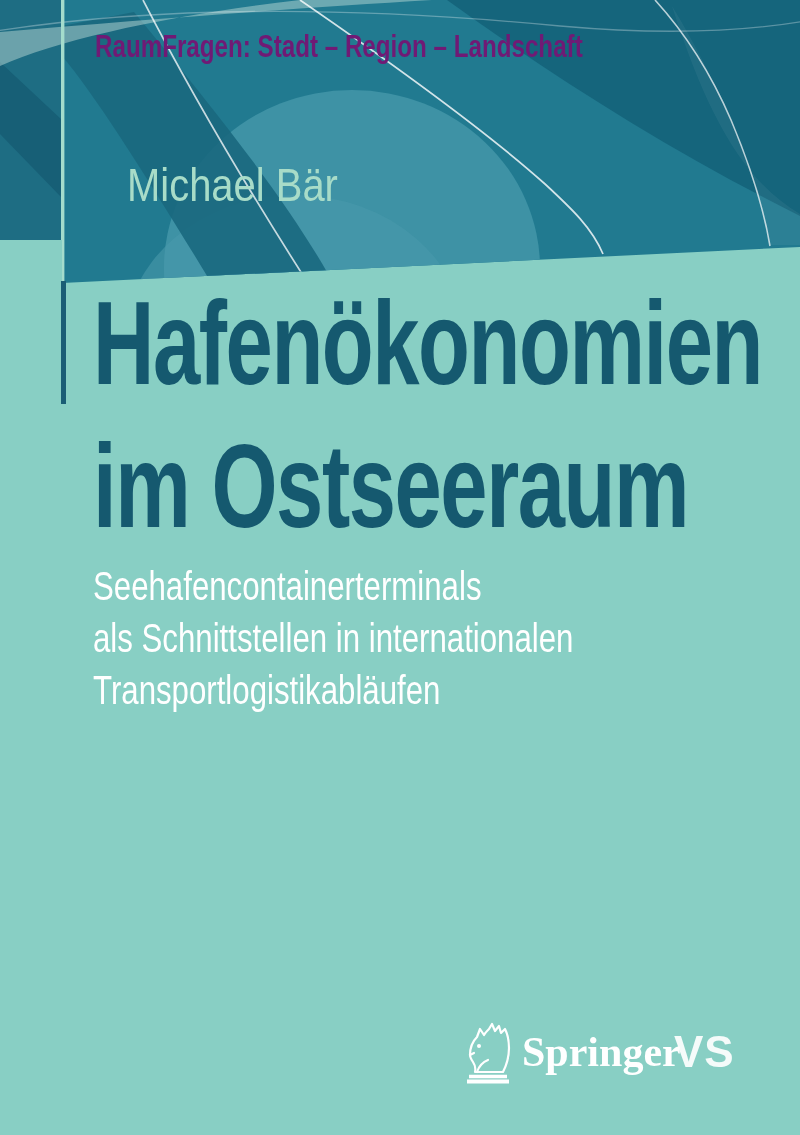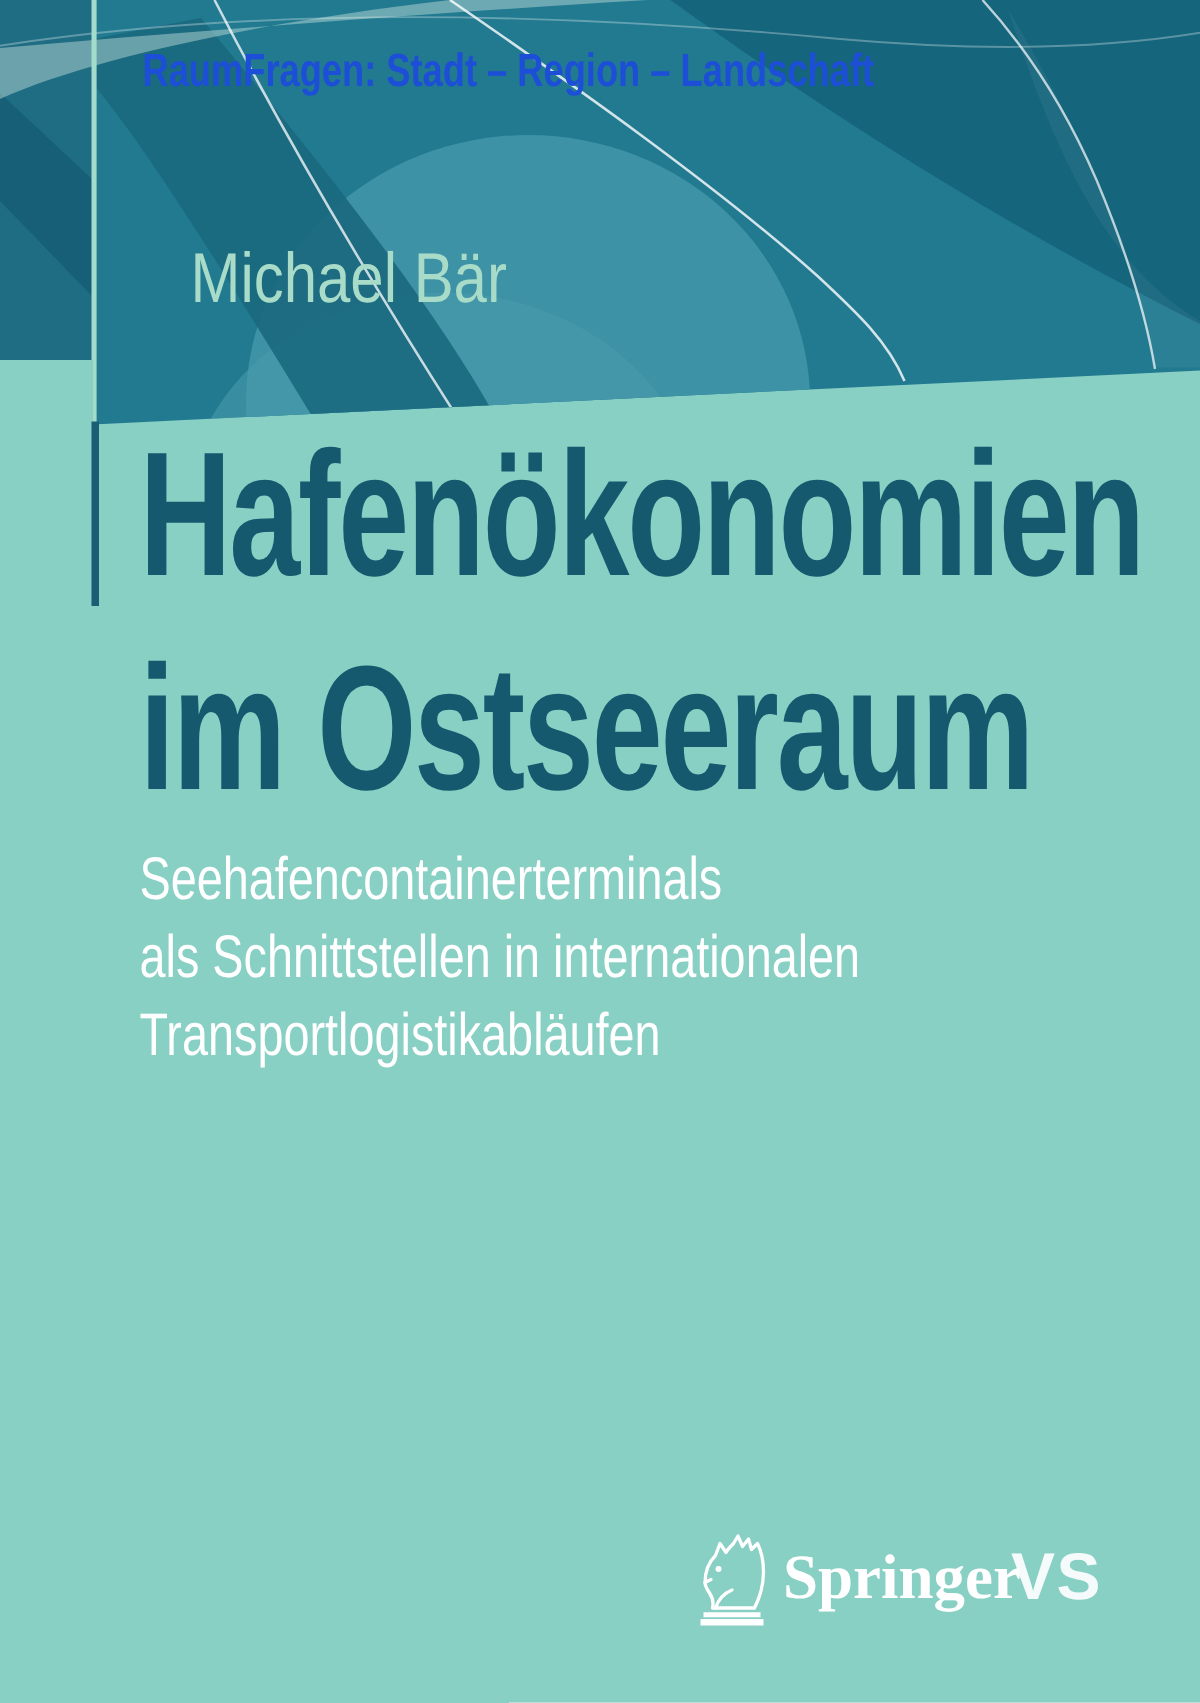--- a/index.html
+++ b/index.html
@@ -14,21 +14,21 @@
   .header-art{position:absolute;left:0;top:0;width:800px;height:290px;display:block;}
   
   .accent-line-dark{
     position:absolute;left:61px;top:281px;width:5px;height:123px;
     background:#1a5d75;
   }
   
   .condensed{display:inline-block;transform-origin:0 50%;white-space:nowrap;}
   .series-title{
     position:absolute;left:95px;top:27px;
-    color:#1d4ed8;font-size:31px;font-weight:700;line-height:1.3;
+    color:#701a75;font-size:31px;font-weight:700;line-height:1.3;
   }
   .series-title .condensed{transform:scaleX(0.78);}
   .author{
     position:absolute;left:95px;top:157px;
     color:#a8dcc8;font-size:47px;font-weight:400;line-height:1.2;margin-left:32px;
   }
   .author .condensed{transform:scaleX(0.85);}
   .main-title{
     position:absolute;left:93px;top:284px;
     color:#15596f;font-weight:700;font-size:118px;line-height:1;

